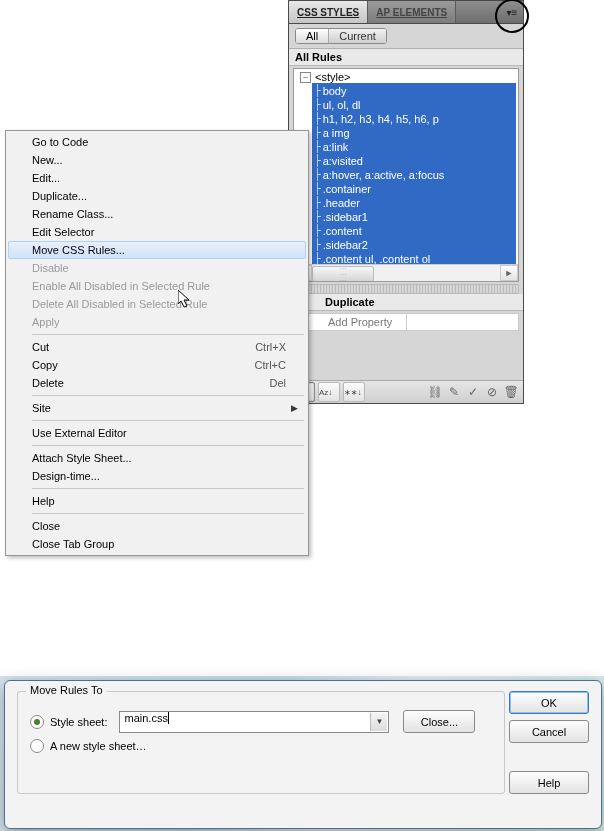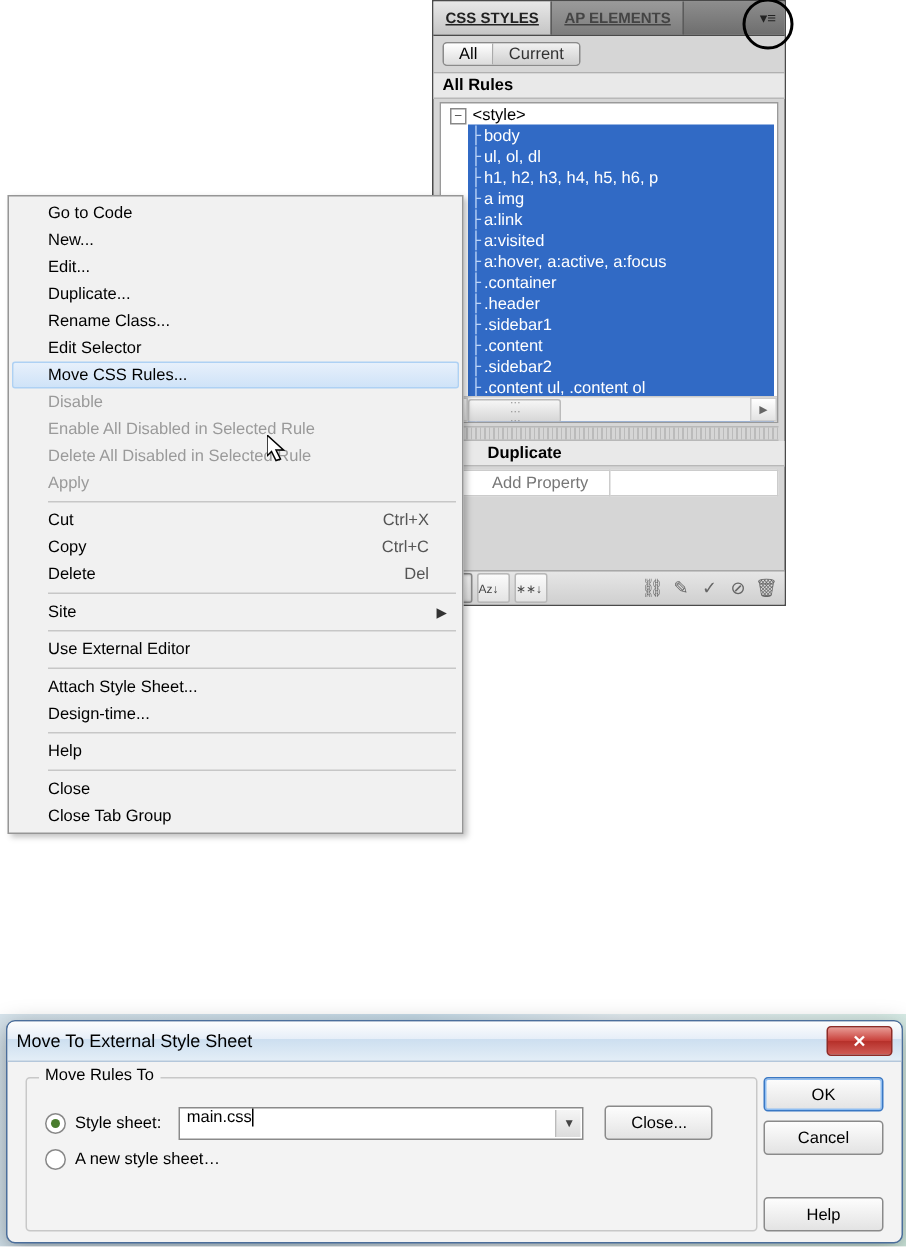--- a/index.html
+++ b/index.html
@@ -487,26 +487,20 @@
       <span>Close Tab Group</span>
     </div>
   </div>
 
 <svg class="cursor-pointer" viewBox="0 0 16 20">
   <polygon points="0,0 0,14 3,11 6,17 9,16 6,10 11,10" fill="#fff" stroke="#000" stroke-width="1"></polygon>
 </svg>
 
 <div class="dialog-backdrop"></div>
 <div class="dialog">
-  <div class="dialog-title">
-    <span class="title-text">Move To External Style Sheet</span>
-    <div class="dialog-close">
-      <span>✕</span>
-    </div>
-  </div>
   <div class="dialog-body">
     <div class="group-box">
       <div class="legend">Move Rules To</div>
       <div class="radio-row">
         <span class="radio checked"></span>
         <span>Style sheet:</span>
         <div class="combo" style="margin-left:6px;">
           <span>main.css</span>
             <span class="text-caret"></span>
           <div class="combo-caret">▼</div>

